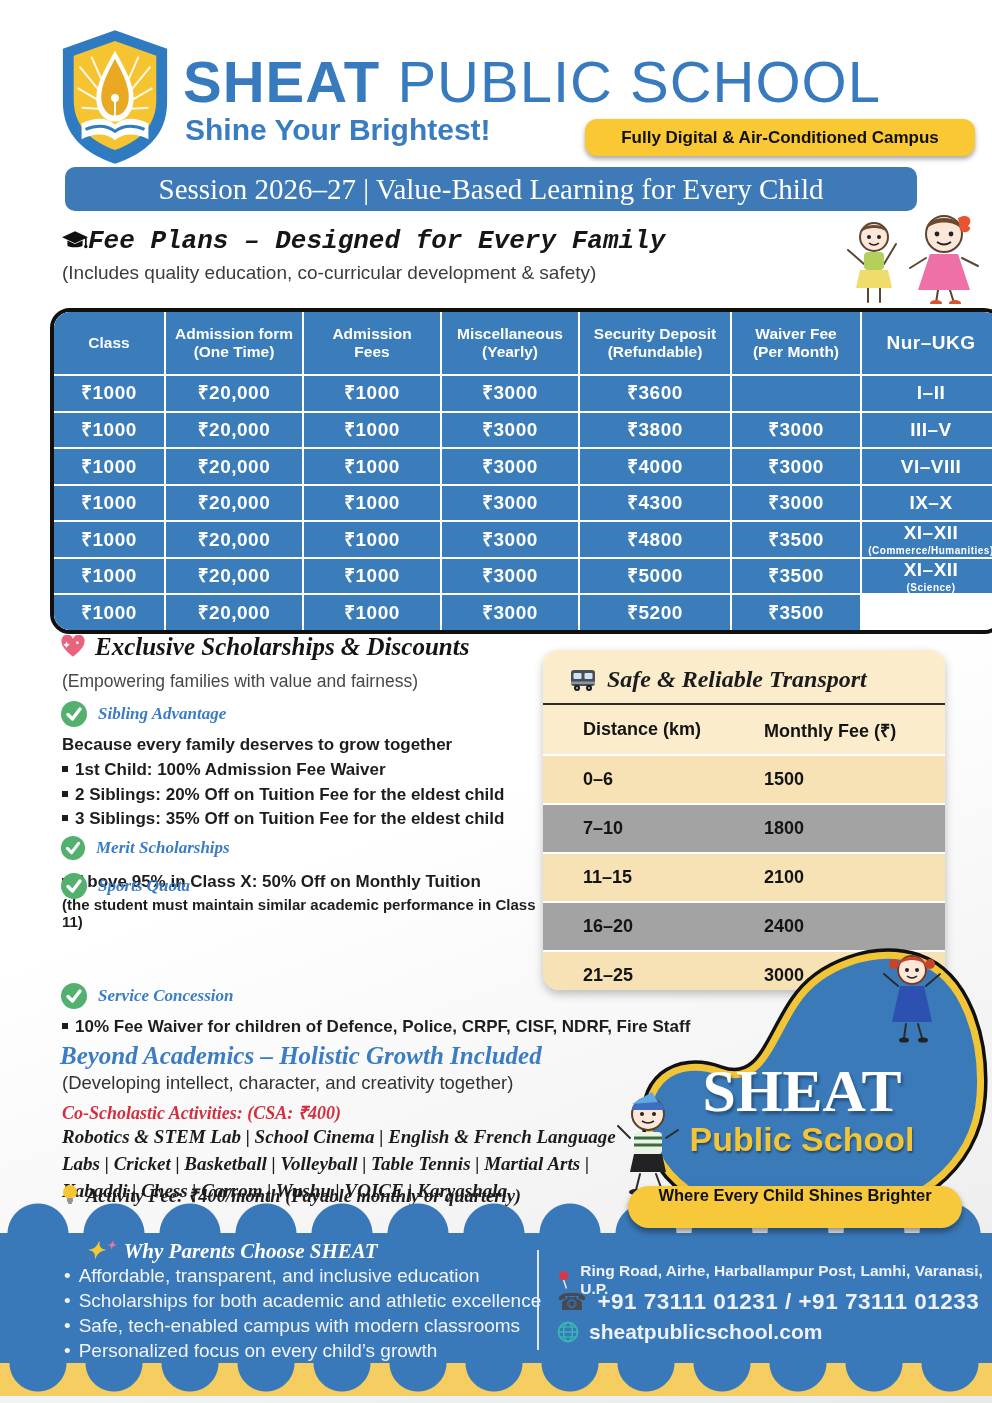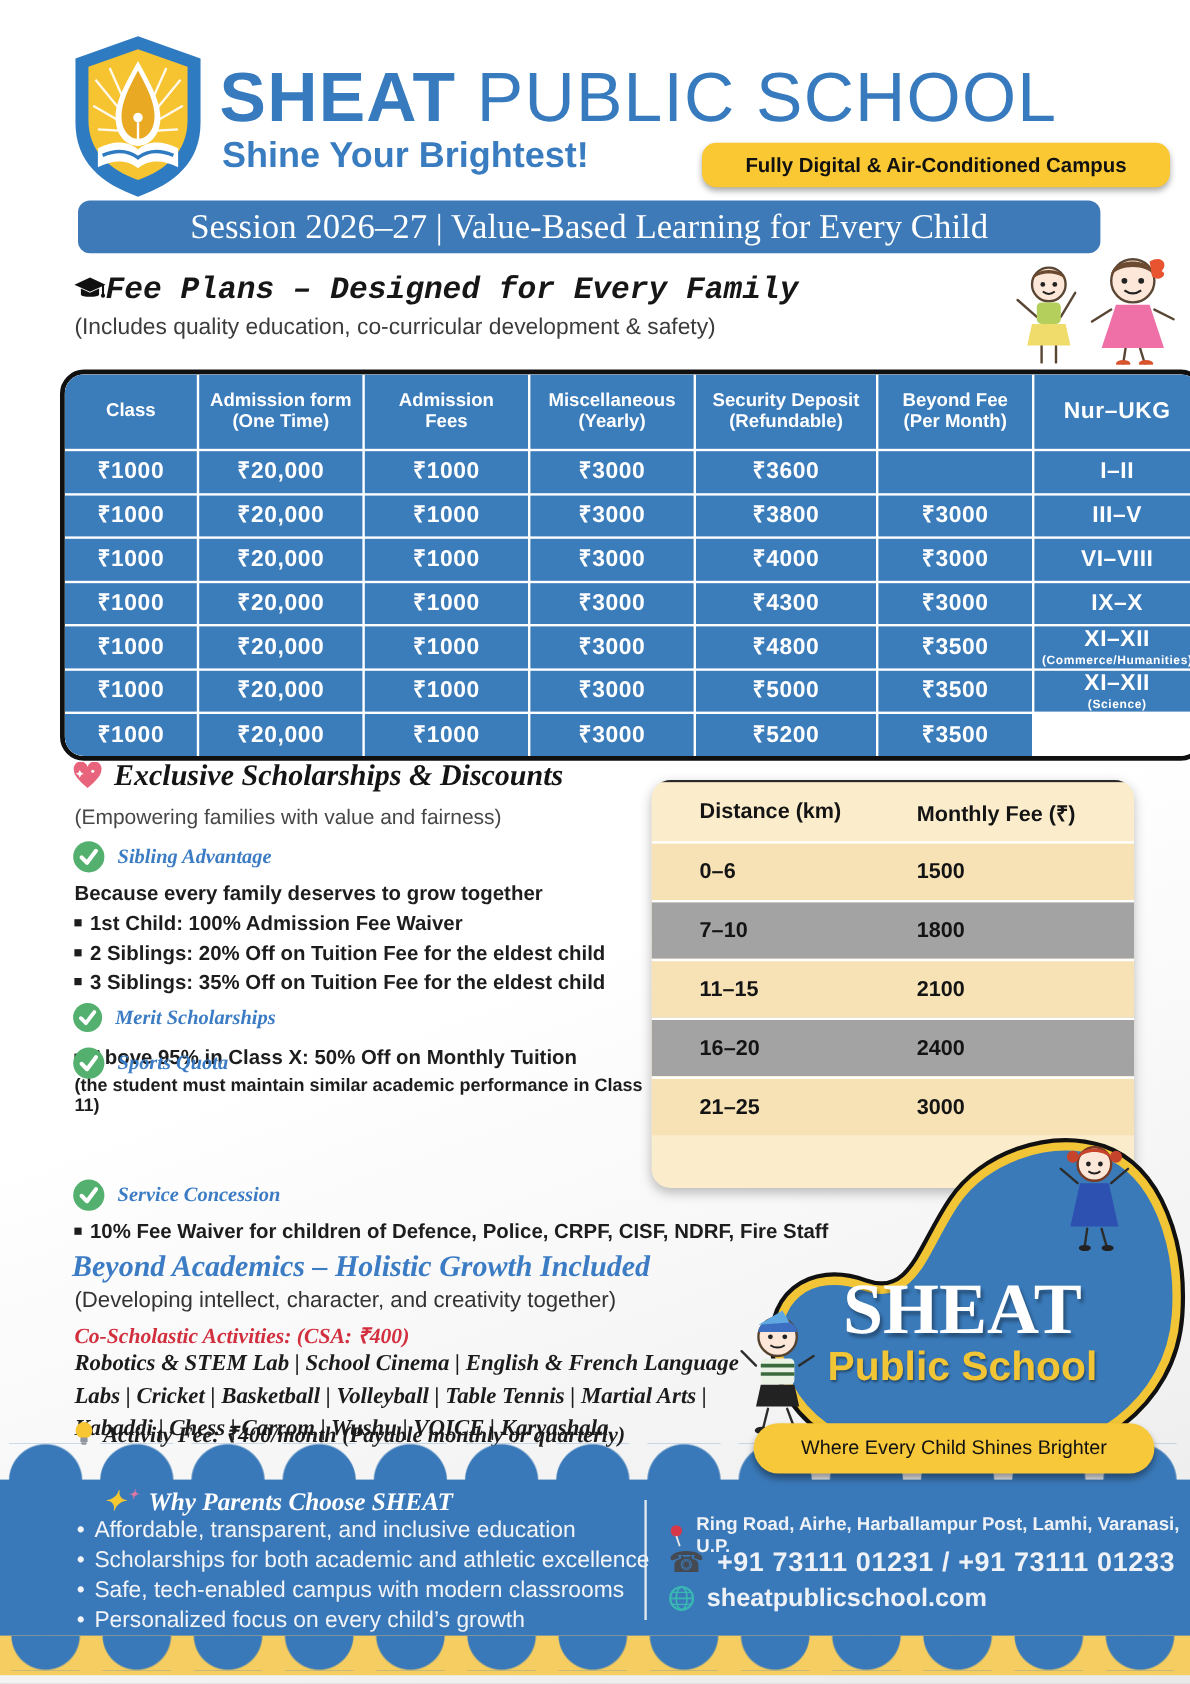--- a/index.html
+++ b/index.html
@@ -69,21 +69,21 @@
      font-size:18.5px;color:#1b1b1b;display:flex;align-items:center;gap:8px;}
 
   
   .blob-wrap{left:612px;top:942px;width:380px;height:296px;}
   .blob-text{position:absolute;left:0;top:0;width:100%;height:100%;display:flex;flex-direction:column;
      align-items:center;justify-content:center;pointer-events:none;}
   .blob-name1{font-family:"Liberation Serif",serif;font-weight:700;color:#fff;font-size:60px;line-height:1;
      margin-top:40px;text-shadow:2px 3px 3px rgba(0,0,0,.35);}
   .blob-name2{font-weight:700;color:#f2c537;font-size:34px;line-height:1.1;text-shadow:1px 2px 2px rgba(0,0,0,.4);}
   .ribbon{left:628px;top:1186px;width:334px;height:42px;background:#f6c83a;border-radius:21px;
-     display:flex;align-items:center;justify-content:center;font-size:16.5px;font-weight:400;color:#111;
+     display:flex;justify-content:center;font-size:16.5px;font-weight:700;color:#111;
      box-shadow:0 4px 6px rgba(0,0,0,.4);z-index:6;}
 
   
   .yellow-band{left:0;top:1352px;width:992px;height:44px;background:#f5cd60;}
   .scallop-top{left:0;top:1203px;width:992px;height:31px;z-index:3;
      background:radial-gradient(39px at 50% 100%,#3a79b9 0 30px,transparent 31px);background-size:76px 31px;}
   .footer-body{left:0;top:1233px;width:992px;height:130px;background:#3a79b9;z-index:3;}
   .scallop-bot{left:0;top:1363px;width:992px;height:29px;z-index:3;
      background:radial-gradient(39px at 50% 0%,#3a79b9 0 28px,transparent 29px);background-size:76px 29px;}
   .why-title{left:86px;top:1238px;z-index:5;color:#fff;font-family:"Liberation Serif",serif;font-style:italic;
@@ -193,21 +193,21 @@
         </div>
       <div class="fh">
           <span>Miscellaneous</span>
           <span>(Yearly)</span>
         </div>
       <div class="fh">
           <span>Security Deposit</span>
           <span>(Refundable)</span>
         </div>
       <div class="fh">
-          <span>Beyond Fee</span>
+          <span>Waiver Fee</span>
           <span>(Per Month)</span>
         </div>
 
       <div class="fv">
           <span>Nur–UKG</span>
         </div>
       <div class="fv">₹1000</div>
       <div class="fv">₹20,000</div>
       <div class="fv">₹1000</div>
       <div class="fv">₹3000</div>
@@ -338,20 +338,33 @@
       <polyline points="8,14.5 12.5,19 20,9" fill="none" stroke="#fff" stroke-width="3.4" stroke-linecap="round" stroke-linejoin="round"></polyline>
     </svg>
     <span>Service Concession</span>
   </div>
   <div class="abs bullet" style="left:62px;top:1015px;width:640px">
     <span class="sq"></span>
       <span>10% Fee Waiver for children of Defence, Police, CRPF, CISF, NDRF, Fire Staff</span>
   </div>
 
   <div class="abs transport">
+    <div class="tr-title">
+      <svg width="28" height="24" viewBox="0 0 28 24">
+        <rect x="2" y="2" width="24" height="16" rx="3" fill="#4a4f57"></rect>
+        <rect x="4.5" y="5" width="8" height="6" rx="1" fill="#cfe3f2"></rect>
+        <rect x="15.5" y="5" width="8" height="6" rx="1" fill="#cfe3f2"></rect>
+        <rect x="2" y="13.5" width="24" height="2.5" fill="#8e959e"></rect>
+        <circle cx="8" cy="20" r="3" fill="#17181a"></circle>
+          <circle cx="20" cy="20" r="3" fill="#17181a"></circle>
+        <circle cx="8" cy="20" r="1.2" fill="#9aa0a8"></circle>
+          <circle cx="20" cy="20" r="1.2" fill="#9aa0a8"></circle>
+      </svg>
+      <span>Safe &amp; Reliable Transport</span>
+    </div>
     <div class="tr-rule"></div>
     <div class="tr-row hdr">
       <div>Distance (km)</div>
       <div>Monthly Fee (₹)</div>
     </div>
     <div class="tr-row dark">
       <div>0–6</div>
         <div>1500</div>
     </div>
     <div class="tr-row light">

